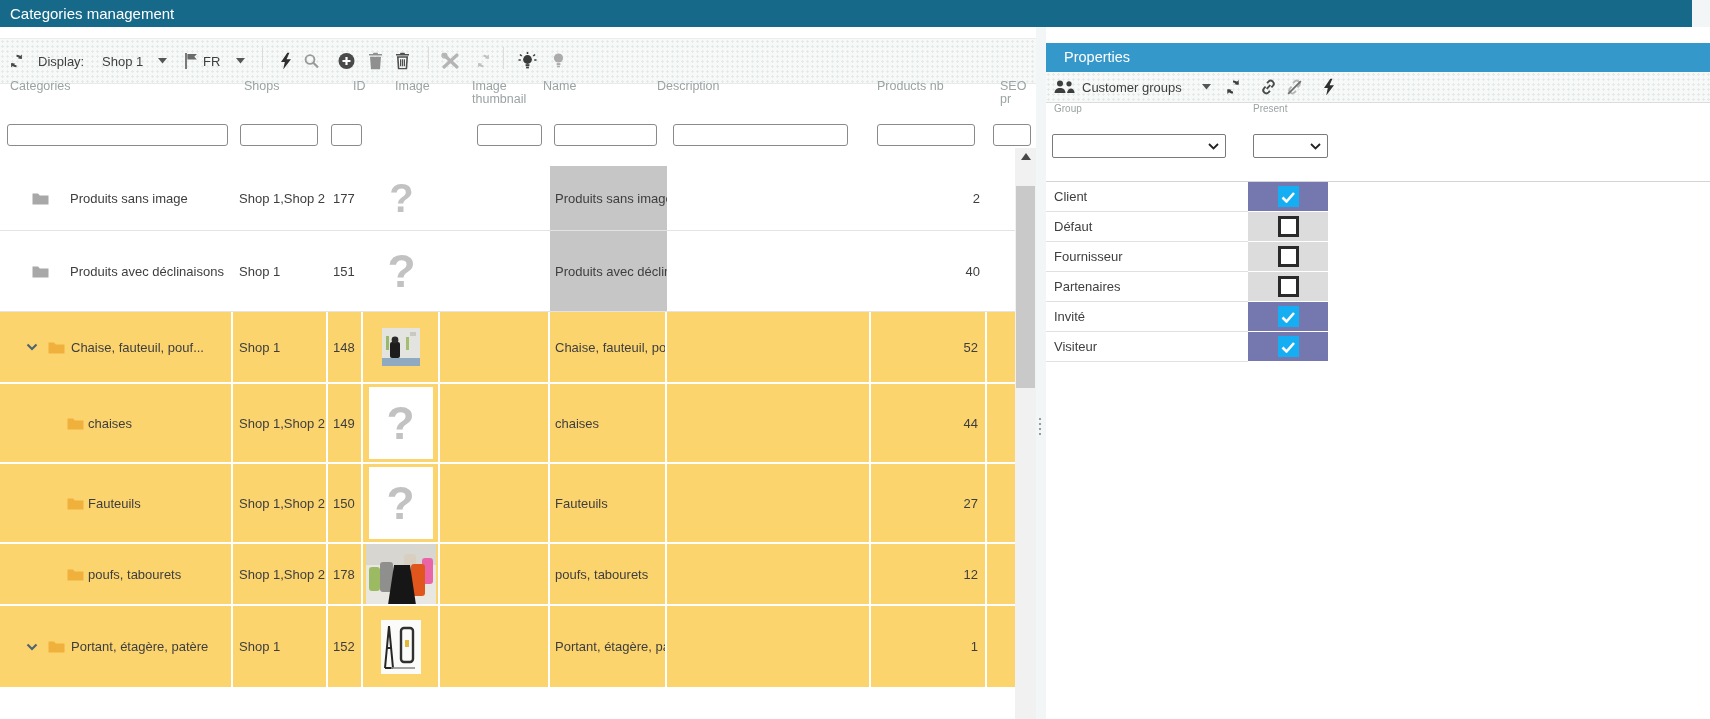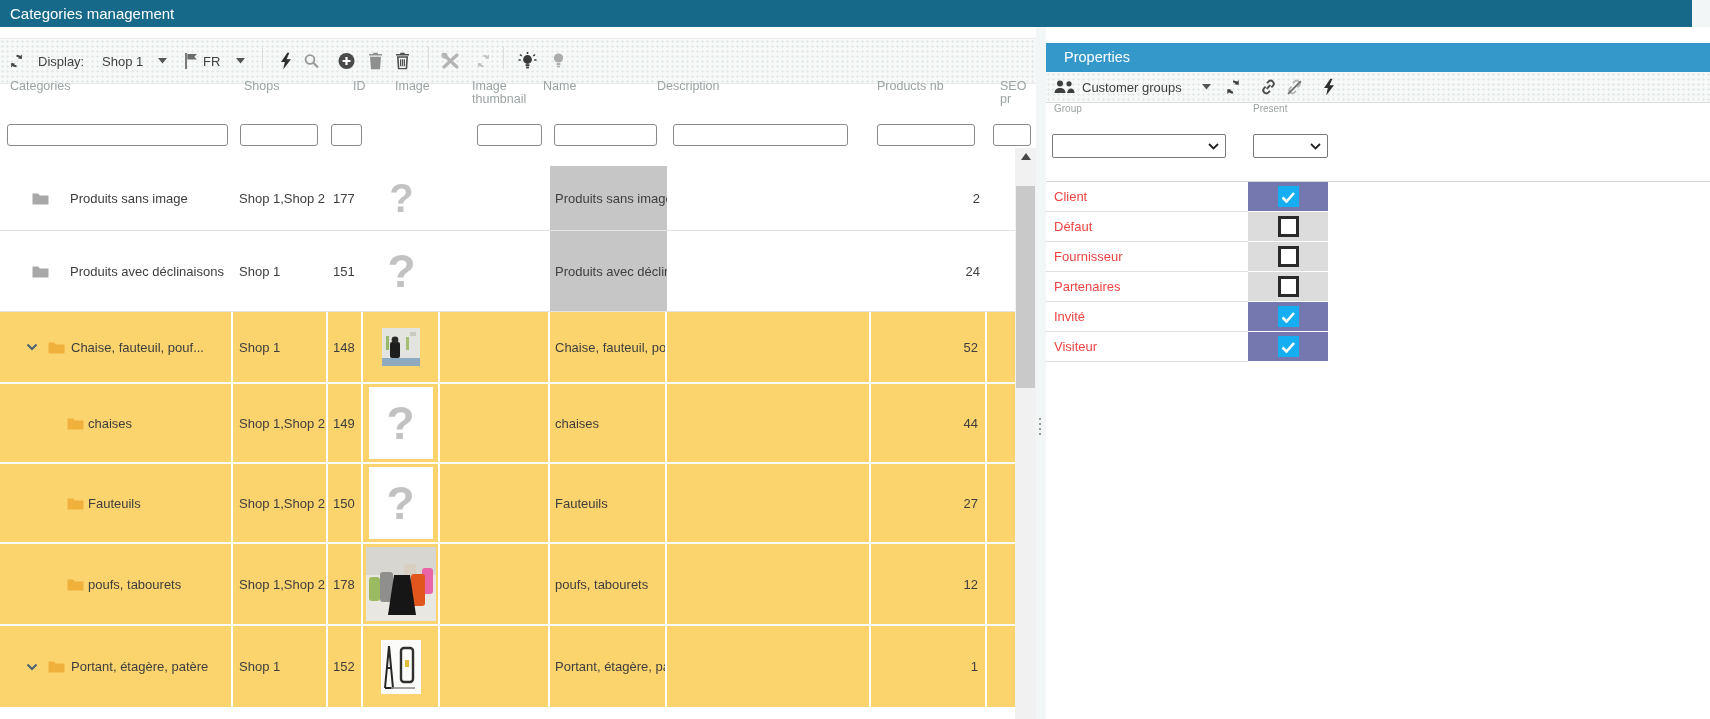--- a/index.html
+++ b/index.html
@@ -80,21 +80,21 @@
                 background-image:radial-gradient(#e4eaea 1px, transparent 1.2px);
                 background-size:5px 5px;
                 border-bottom:1px solid #dcdcdc;text-decoration:underline; }
   .rp-hl { position:absolute; top:76px; font-size:10px; color:#9ba3a3; }
   .rp-select { position:absolute; top:107px; height:24px; background:#fff; border:1px solid #7a7a7a; border-radius:2px;
                display:flex; align-items:center; justify-content:flex-end; padding-right:6px; color:#333; }
   .rp-divider { position:absolute; left:0; top:154px; width:664px; border-bottom:1px solid #d4d4d4; }
 
   .grp-rows { position:absolute; left:0; top:155px; width:282px; }
   .grp-row { display:flex; height:30px; width:282px; }
-  .grp-label { width:202px; display:flex; align-items:center; padding-left:8px; font-size:13px; color:#ef4444;
+  .grp-label { width:202px; display:flex; align-items:center; padding-left:8px; font-size:13px; color:#404040;
                border-bottom:1px solid #e0e0e0; background:#fff; }
   .present-cell { width:80px; height:30px; display:flex; align-items:center; justify-content:center;
                   background:#dcdcdc; border-bottom:1px solid #fff; }
   .present-cell.on { background:#7478ae; }
   .cb { width:21px; height:21px; background:#fff; border:3px solid #2a2a2a; display:flex; align-items:center; justify-content:center; }
   .present-cell.on .cb { background:#16aef2; border:none; }
   .present-cell .check { display:none; }
   .present-cell.on .check { display:block; }
 
   svg { display:block; }
@@ -258,21 +258,21 @@
       <div class="c c-shops">Shop 1</div>
       <div class="c c-id">151</div>
       <div class="c c-img">
         <div class="qmark">?</div>
       </div>
       <div class="c c-thumb"></div>
       <div class="c c-name gray">
           <span>Produits avec déclinaisons</span>
         </div>
       <div class="c c-desc"></div>
-      <div class="c c-nb">24</div>
+      <div class="c c-nb">40</div>
       <div class="c c-seo"></div>
     </div>
 
     <div class="row sel" style="height:72px">
       <div class="c c-cat lvl0e">
         <span class="chev">
             <svg width="12" height="8" viewBox="0 0 12 8">
               <path d="M1.5 1.5 6 6l4.5-4.5" fill="none" stroke="currentColor" stroke-width="2.2"></path>
             </svg>
           </span>
@@ -344,21 +344,21 @@
       </div>
       <div class="c c-thumb"></div>
       <div class="c c-name">
           <span>Fauteuils</span>
         </div>
       <div class="c c-desc"></div>
       <div class="c c-nb">27</div>
       <div class="c c-seo"></div>
     </div>
 
-    <div class="row sel" style="height:82px">
+    <div class="row sel" style="height:62px">
       <div class="c c-cat lvl1">
         <span class="folder">
             <svg width="17" height="13" viewBox="0 0 17 13">
               <path d="M.5 1.5h5.5l1.8 2H16.5v9H.5z" fill="currentColor"></path>
             </svg>
           </span>
         <span class="cat-label">poufs, tabourets</span>
       </div>
       <div class="c c-shops">Shop 1,Shop 2</div>
       <div class="c c-id">178</div>

